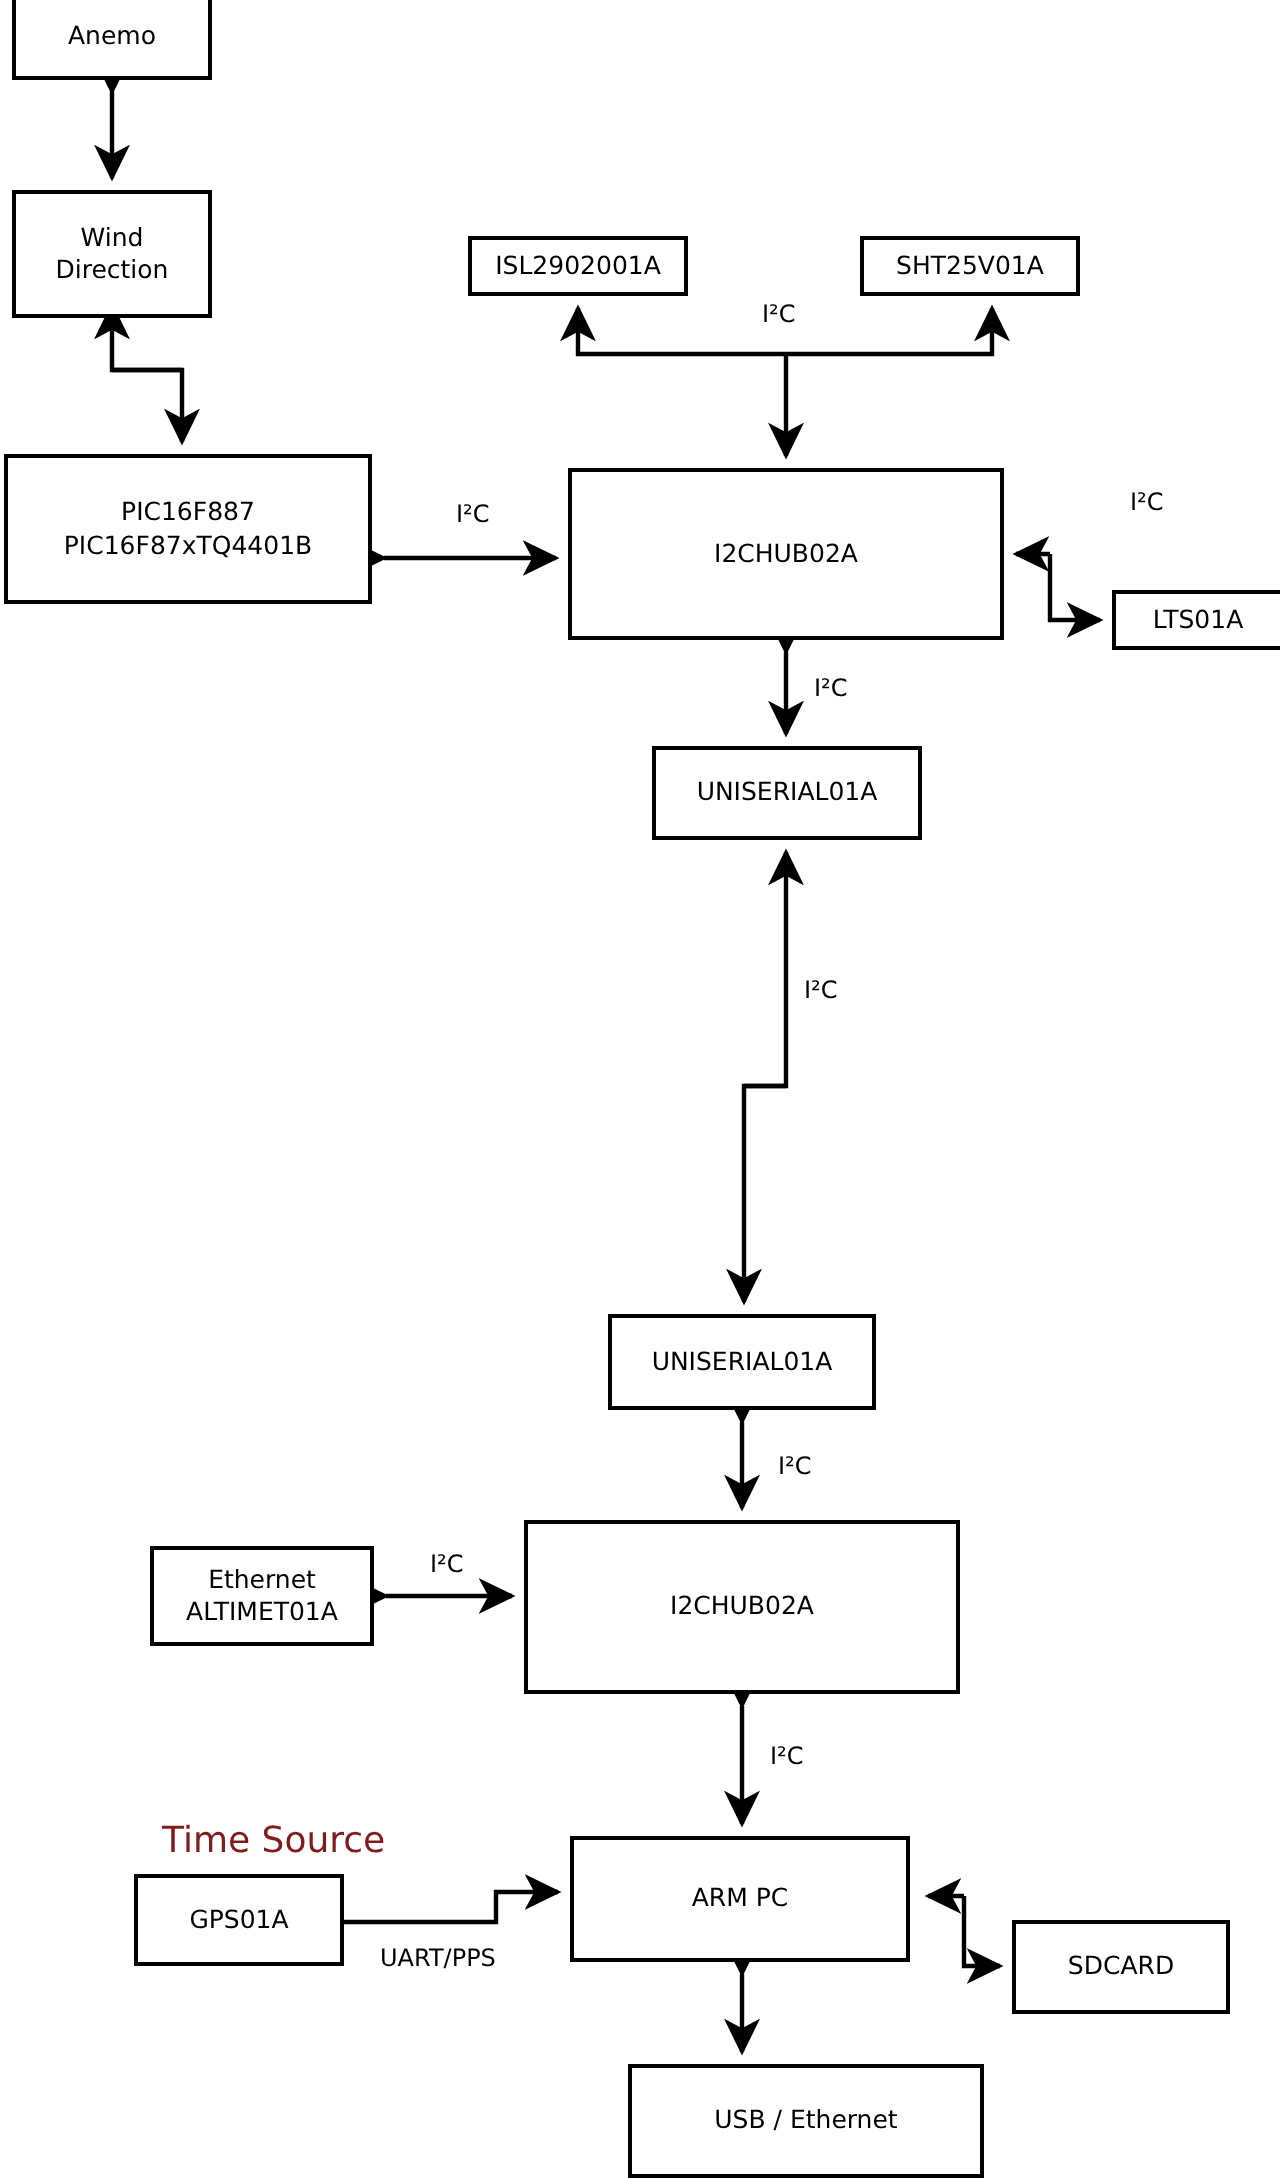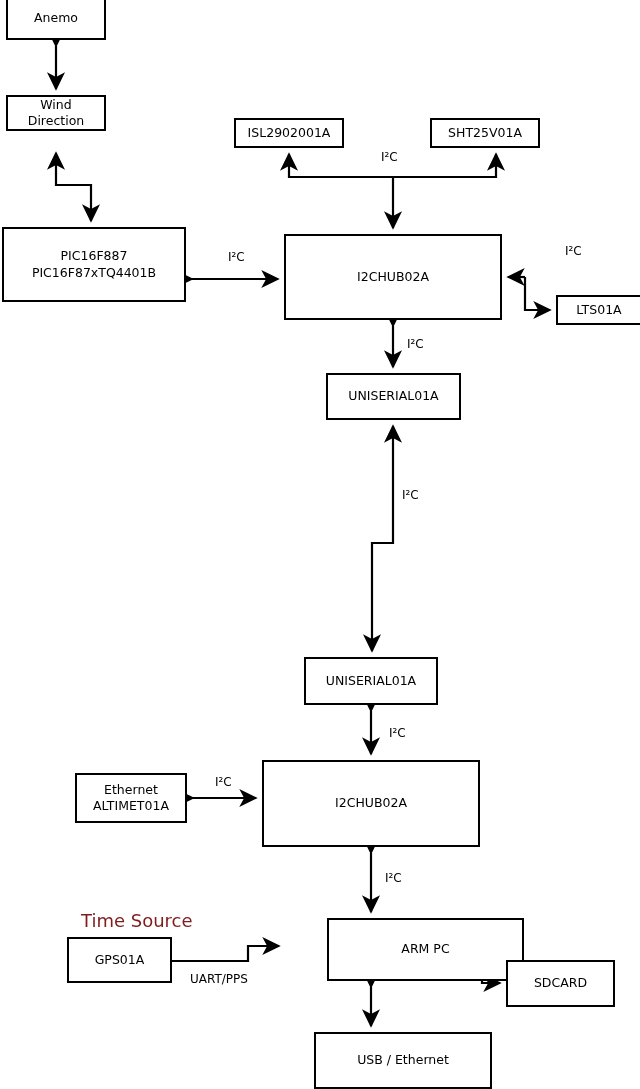--- a/index.html
+++ b/index.html
@@ -107,21 +107,21 @@
 
       <path d="M482,948 L464,948"></path>
       <path d="M482,948 L482,983 L500,983"></path>
     </g>
   </svg>
 
   <div class="node" style="left:6px;  top:-4px;   width:100px; height:44px;">
     <span class="node-label">Anemo</span>
   </div>
 
-  <div class="node" style="left:6px;  top:95px;   width:100px; height:36px;">
+  <div class="node" style="left:6px;  top:95px;   width:100px; height:64px;">
     <span class="node-label">Wind
 Direction</span>
   </div>
 
   <div class="node" style="left:2px;  top:227px;  width:184px; height:75px;">
     <span class="node-label">PIC16F887
 PIC16F87xTQ4401B</span>
   </div>
 
   <div class="node" style="left:234px; top:118px; width:110px; height:30px;">
@@ -154,21 +154,21 @@
 
   <div class="node" style="left:75px; top:773px; width:112px; height:50px;">
     <span class="node-label">Ethernet
 ALTIMET01A</span>
   </div>
 
   <div class="node" style="left:67px; top:937px; width:105px; height:46px;">
     <span class="node-label">GPS01A</span>
   </div>
 
-  <div class="node" style="left:285px; top:918px; width:197px; height:63px;margin-left:42px;">
+  <div class="node" style="left:285px; top:918px; width:170px; height:63px;">
     <span class="node-label">ARM PC</span>
   </div>
 
   <div class="node" style="left:506px; top:960px; width:109px; height:47px;">
     <span class="node-label">SDCARD</span>
   </div>
 
   <div class="node" style="left:282px; top:1032px; width:178px; height:57px;margin-left:32px;">
     <span class="node-label">USB / Ethernet</span>
   </div>

